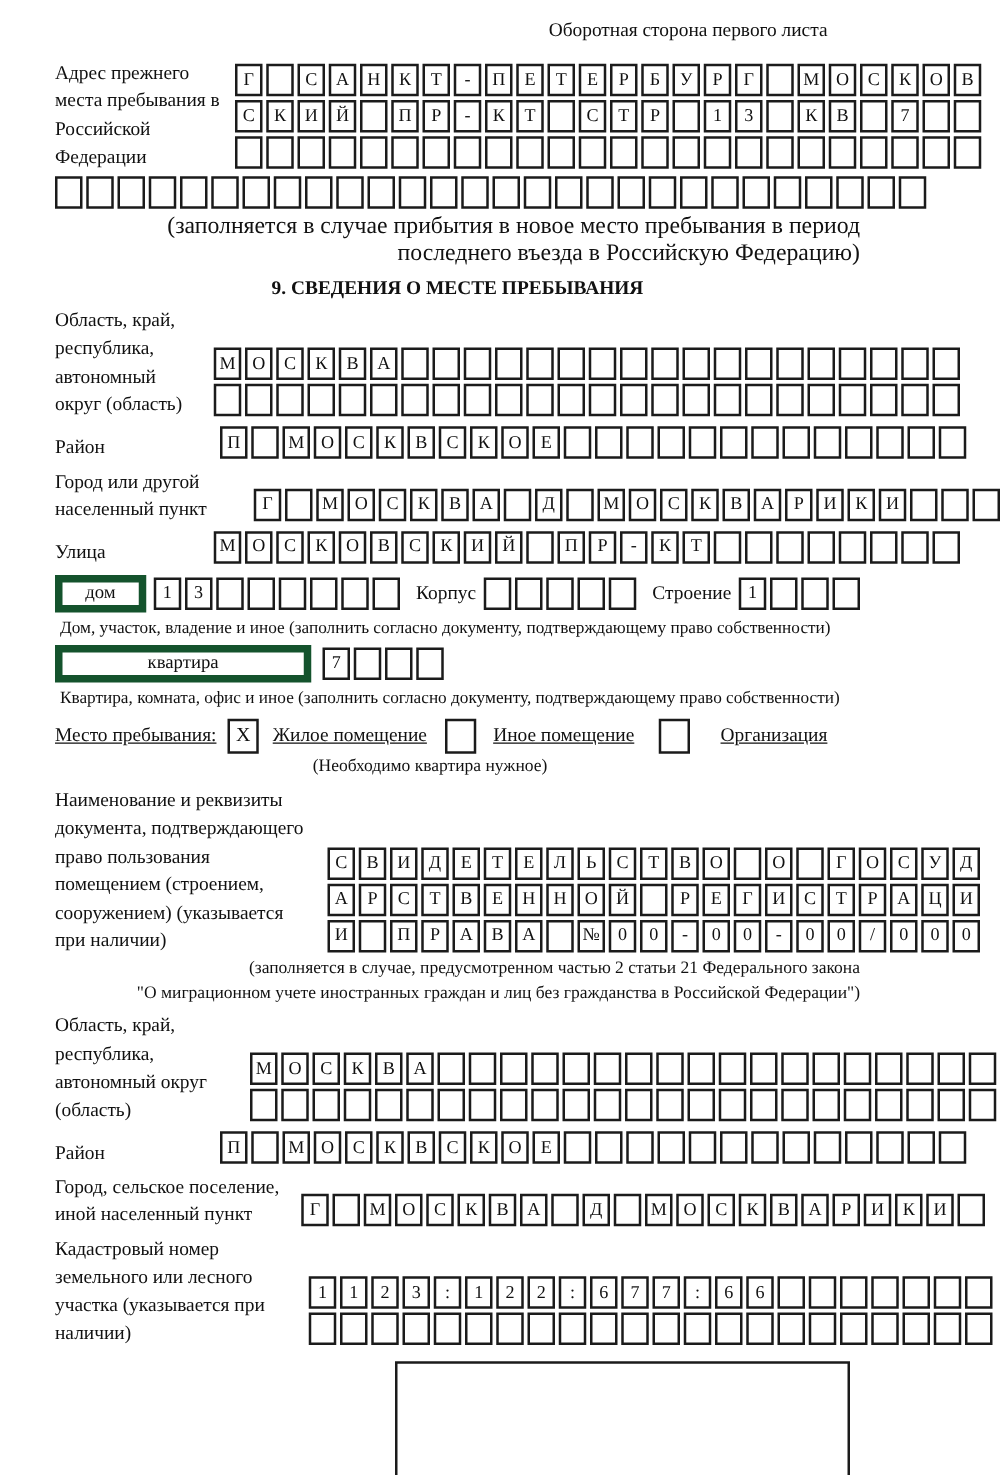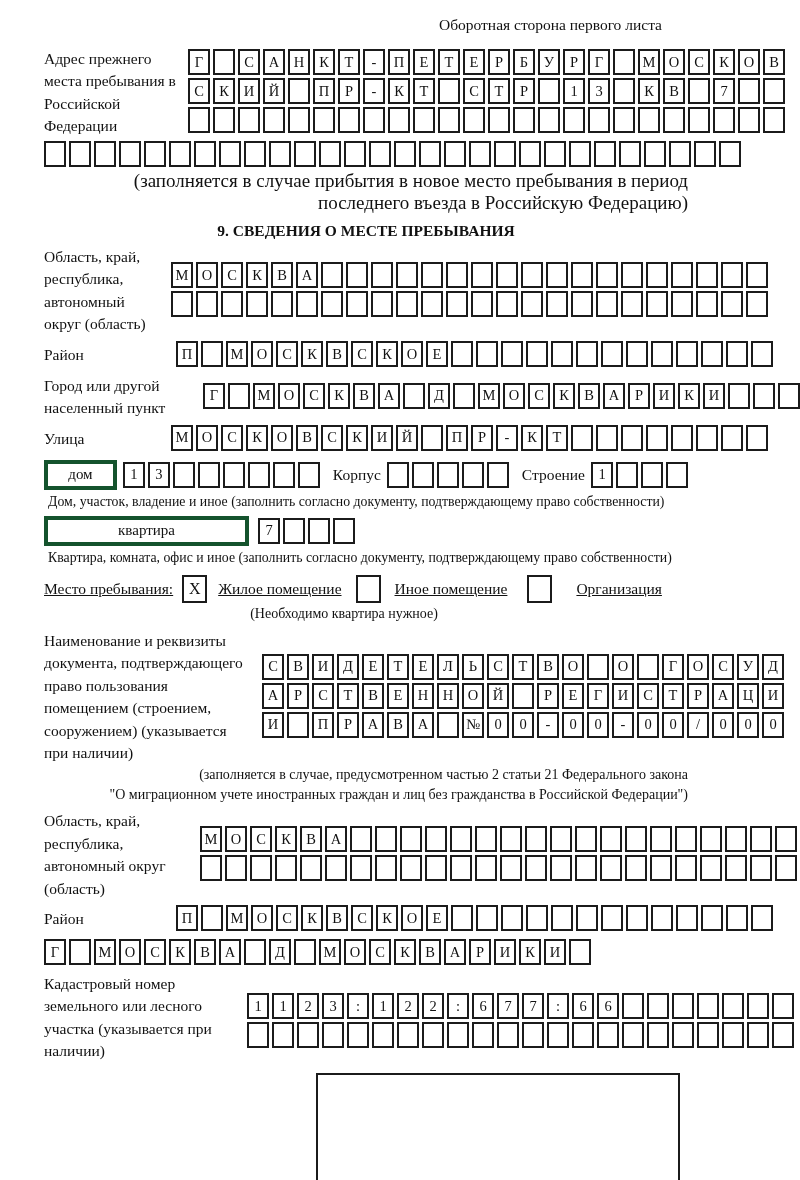--- a/index.html
+++ b/index.html
@@ -16,42 +16,42 @@
 
   
   .cells { display:flex; gap:3px; margin-bottom:3px; }
   .cell {
     box-sizing:border-box; flex:0 0 22px; width:22px; height:26px;
     border:2px solid #1b1b1b; background:#fff;
     display:flex; align-items:center; justify-content:center;
     font-size:14.5px; line-height:1;
   }
 
-  .group { display:flex; align-items:center; margin-top:5px; }
+  .group { display:flex; align-items:flex-end; margin-top:5px; }
   .glabel { flex:0 0 auto; font-size:15.5px; line-height:1.45; padding-right:8px; box-sizing:border-box; }
   .rows { display:flex; flex-direction:column; }
 
   .w-prev  { width:144px; }
   .w-reg   { width:127px; }
   .w-distr { width:132px; }
   .w-city  { width:159px; }
   .w-street{ width:127px; }
   .w-doc   { width:218px; }
   .w-reg2  { width:156px; }
   .w-city2 { width:197px; }
   .w-cad   { width:203px; }
 
   .fullrow { margin-top:3px; margin-left:0; }
 
   .note-center { text-align:right; font-size:19px; margin:3px 0 2px 0; }
   .section-title { text-align:center; font-weight:bold; font-size:15.5px; margin:8px 0 6px 0; }
 
   .house-row { display:flex; align-items:center; margin-top:6px; }
   .wide-box {
-    box-sizing:border-box; border:4px solid #14532d; height:30px;
+    box-sizing:border-box; border:6px solid #14532d; height:30px;
     display:flex; align-items:center; justify-content:center; font-size:15px;
   }
   .dom-box { width:170px; margin-right:6px; }
   .kv-box  { width:205px; margin-right:9px; }
   .inline-lbl { margin:0 6px 0 13px; font-size:15.5px; }
   .note-left { font-size:13.8px; margin:4px 0 2px 4px; }
 
   .stay-row { display:flex; align-items:center; margin-top:9px; }
   .checkbox {
     box-sizing:border-box; width:25px; height:28px; border:2px solid #1b1b1b;
@@ -549,20 +549,21 @@
         <span class="cell"></span>
         <span class="cell"></span>
         <span class="cell"></span>
         <span class="cell"></span>
         <span class="cell"></span>
         <span class="cell"></span>
       </div>
   </div>
 
   <div class="group">
+    <div class="glabel w-city2">Город, сельское поселение, иной населенный пункт</div>
     <div class="cells">
         <span class="cell">Г</span>
         <span class="cell"></span>
         <span class="cell">М</span>
         <span class="cell">О</span>
         <span class="cell">С</span>
         <span class="cell">К</span>
         <span class="cell">В</span>
         <span class="cell">А</span>
         <span class="cell"></span>

